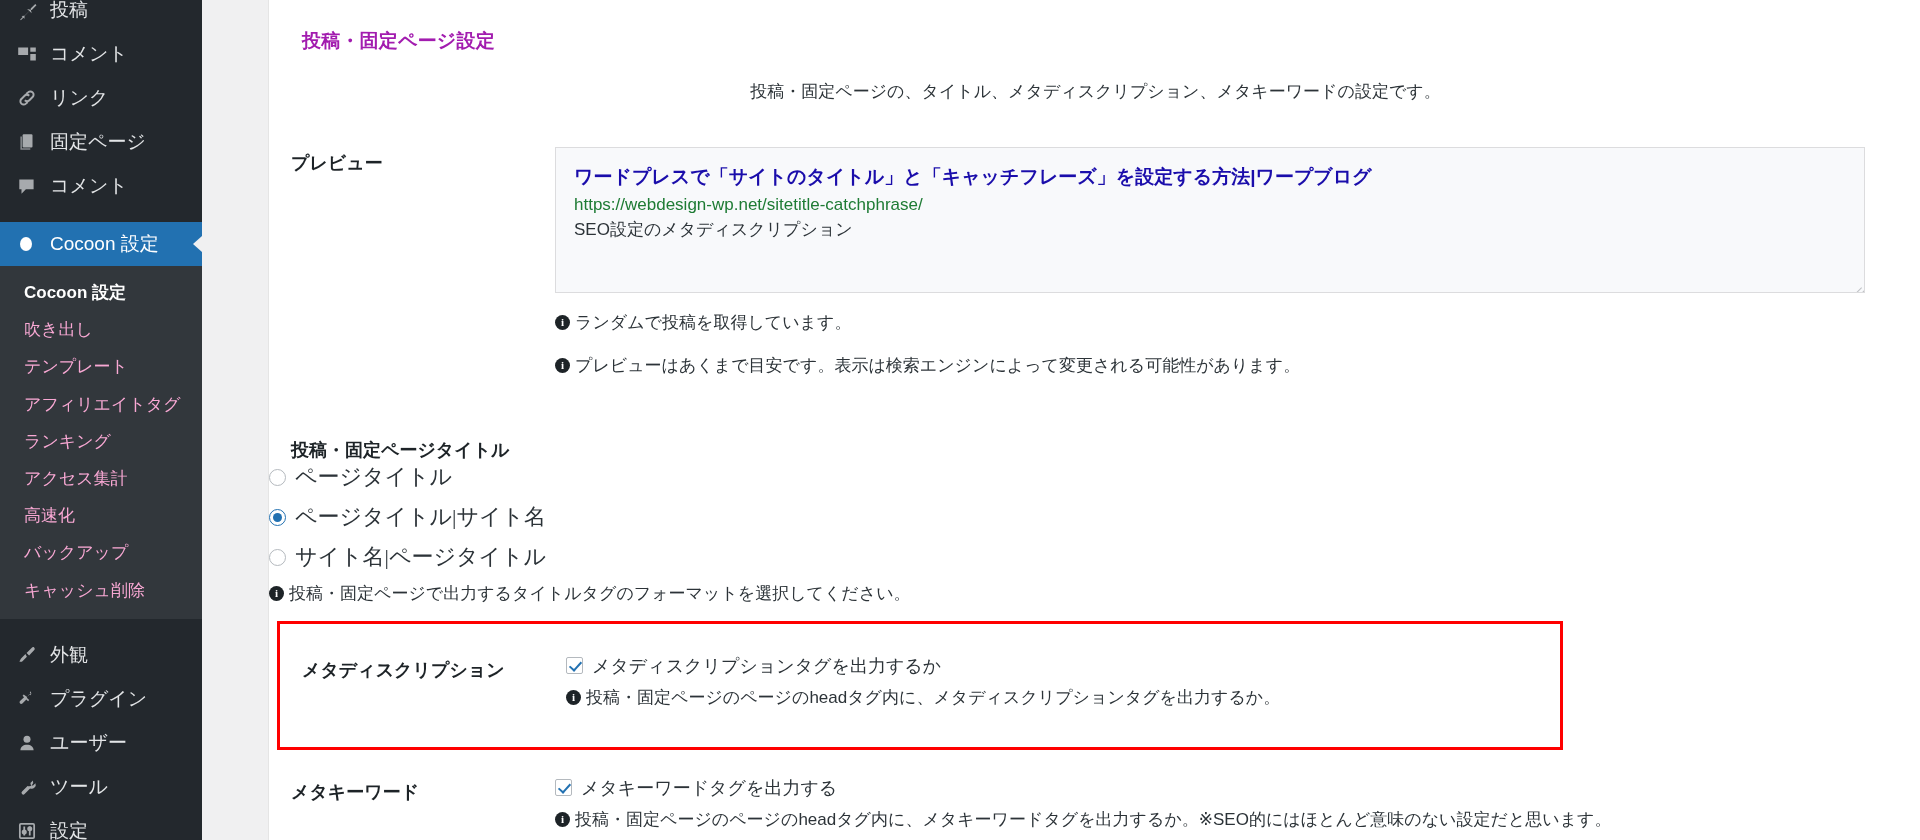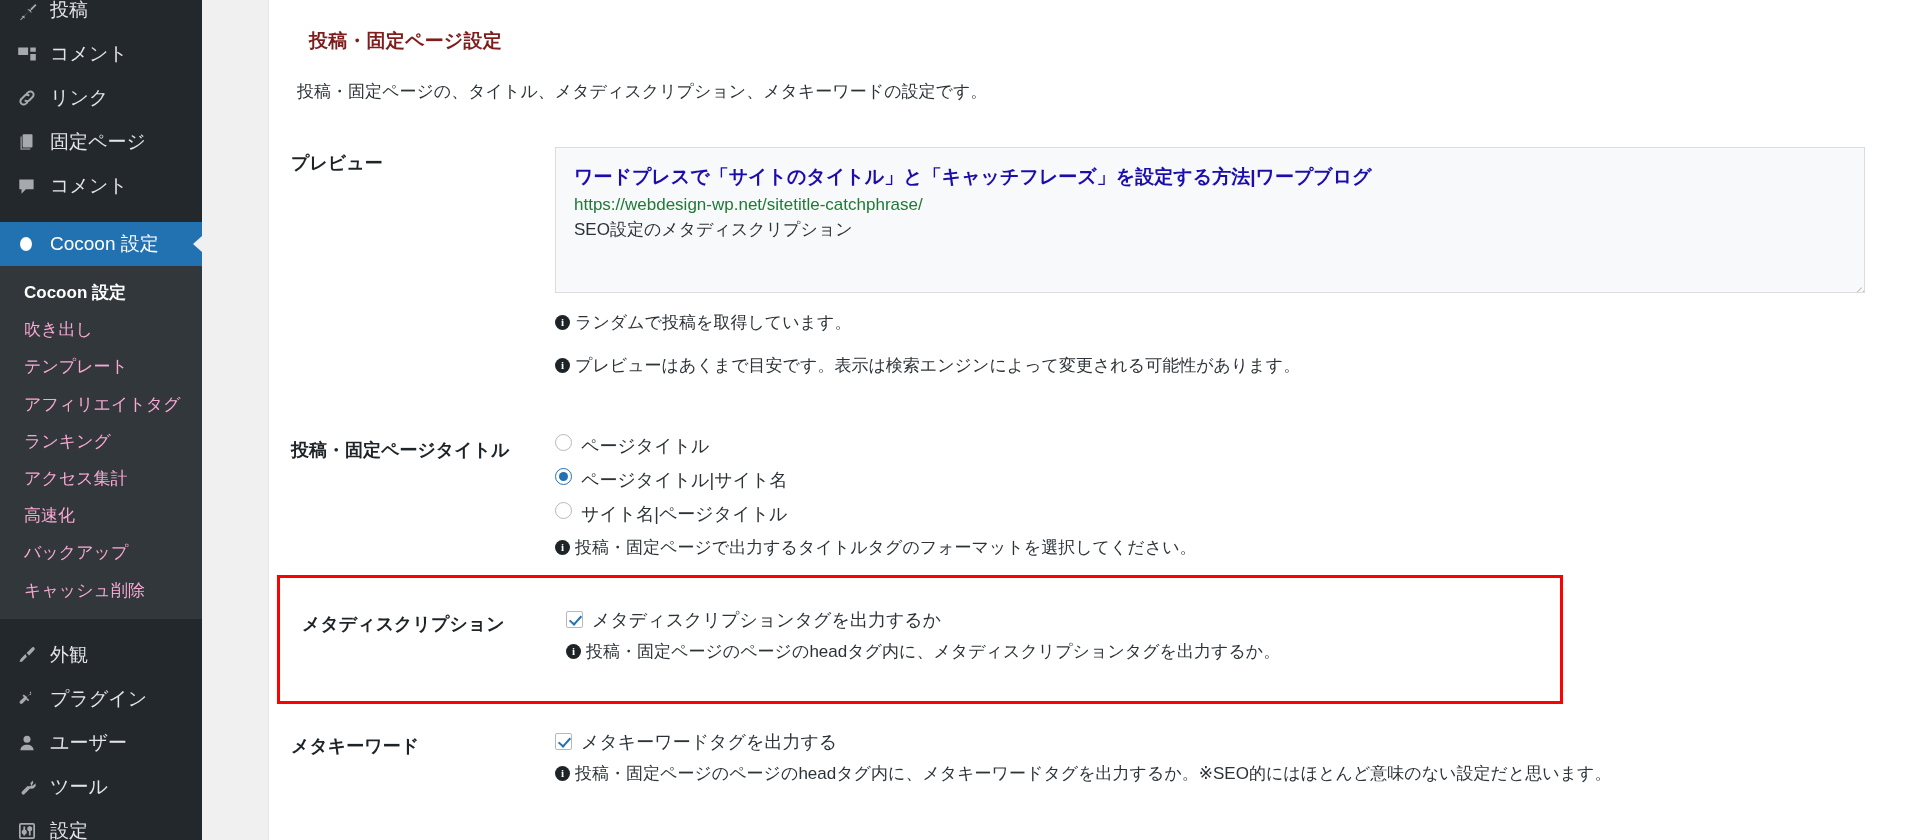--- a/index.html
+++ b/index.html
@@ -90,28 +90,29 @@
     min-height: 840px;
     padding: 28px 0 0 0;
     border-left: 1px solid #e5e5e5;
     position: relative;
   }
   .pad { padding-left: 28px; padding-right: 26px; }
 
   .section-title {
     font-size: 19px;
     font-weight: bold;
-    color: #7f1d1d;
-    margin: 0 0 26px 12px;
+    color: #a21caf;
+    margin: 0 0 26px 5px;
     letter-spacing: .2px;
   }
   .section-desc {
     font-size: 17px;
     color: #2c3338;
     margin: 0 0 30px 0;
+    text-align: center;
   }
 
   
   .form-row {
     display: flex;
     align-items: flex-start;
     padding: 14px 0 14px 0;
   }
   .row-label {
     width: 286px;
@@ -187,24 +188,25 @@
     align-items: center;
     justify-content: center;
     margin-right: 5px;
     margin-top: 4px;
     line-height: 1;
   }
 
   
   .radio-line {
     display: flex;
-    align-items: flex-start;
-    font-size: 18px;
+    align-items: center;
+    font-size: 22px;
     color: #2c3338;
     margin-bottom: 10px;
+    font-family: Liberation Serif, serif;
   }
   .radio {
     width: 17px; height: 17px;
     min-width: 17px;
     border: 1px solid #b4b9be;
     background: #fff;
     border-radius: 50%;
     margin-right: 9px;
     position: relative;
   }
@@ -411,21 +413,21 @@
             <span>ランダムで投稿を取得しています。</span>
           </div>
 
           <div class="note">
             <span class="info-icon">i</span>
             <span>プレビューはあくまで目安です。表示は検索エンジンによって変更される可能性があります。</span>
           </div>
         </div>
       </div>
 
-      <div class="form-row" style="padding-top:42px;">
+      <div class="form-row" style="padding-top:42px;flex-direction:column;">
         <div class="row-label">投稿・固定ページタイトル</div>
         <div class="row-field">
 
           <div class="radio-line">
             <span class="radio"></span>
             <span>ページタイトル</span>
           </div>
 
           <div class="radio-line">
             <span class="radio checked"></span>

